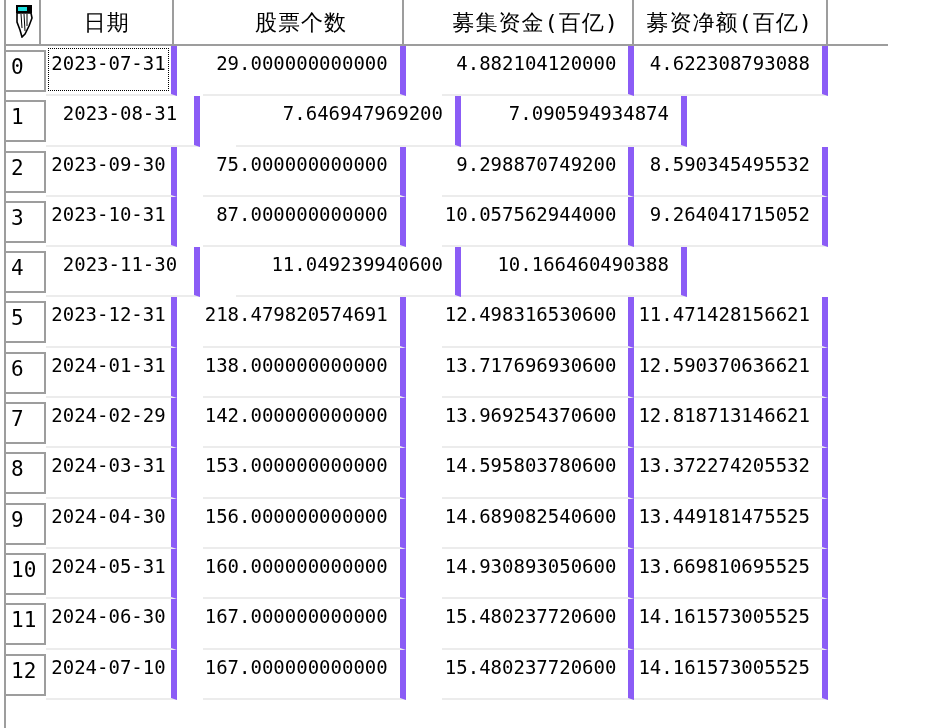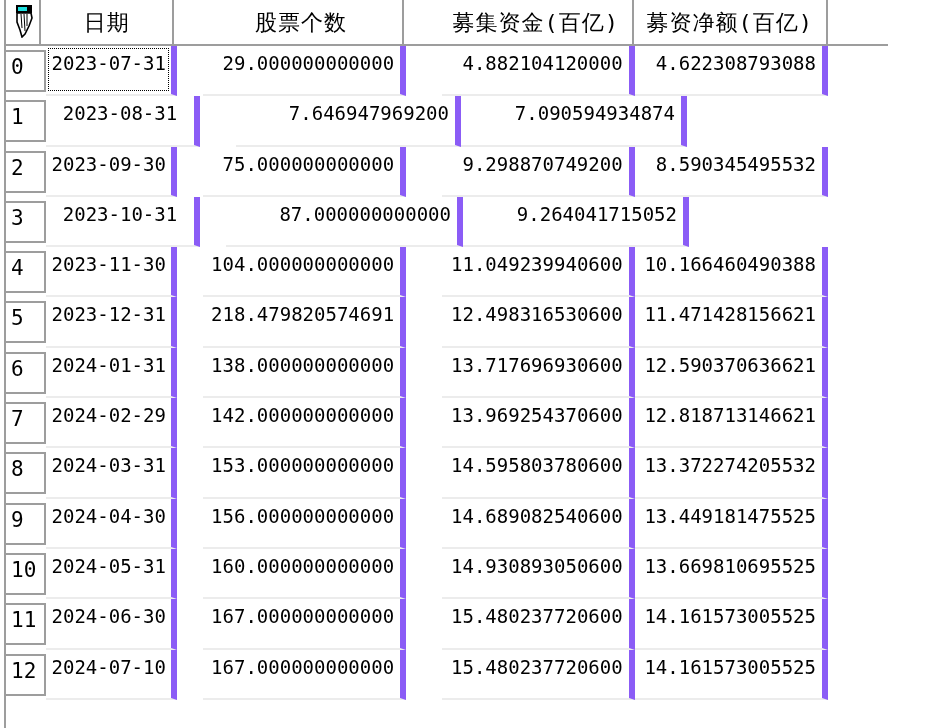--- a/index.html
+++ b/index.html
@@ -29,21 +29,21 @@
     box-sizing:border-box;width:42px;height:42px;margin-top:4px;
     border:2px solid #9d9d9d;border-left:none;
     font-size:21px;padding:3px 0 0 7px;
   }
   .cell{
     position:relative;box-sizing:border-box;
     border-right:6px solid #8b5cf6;border-bottom:2px solid #ececec;
     font-size:19px;padding-top:6px;white-space:nowrap;overflow:hidden;
   }
   .cell.date{text-align:center;}
-  .cell.num{text-align:right;padding-right:6px;}
+  .cell.num{text-align:right;padding-right:12px;}
   .cell.selected::after{
     content:"";position:absolute;left:2px;right:2px;top:2px;bottom:3px;
     border:1px dotted #000;pointer-events:none;
   }
   .icon-hand{display:block;}
 </style>
 </head>
 <body>
 
 <div class="screen">
@@ -96,29 +96,29 @@
     <div class="cell num w-raised">9.298870749200</div>
     <div class="cell num w-net">8.590345495532</div>
   </div>
 
   <div class="row">
     <div class="idxwrap">
       <div class="idxbox">3</div>
     </div>
     <div class="cell date w-date">2023-10-31</div>
     <div class="cell num w-count">87.000000000000</div>
+    <div class="cell num w-raised">10.057562944000</div>
     <div class="cell num w-net">9.264041715052</div>
   </div>
 
   <div class="row">
     <div class="idxwrap">
       <div class="idxbox">4</div>
     </div>
     <div class="cell date w-date">2023-11-30</div>
-    <div class="cell num w-count">104.000000000000</div>
     <div class="cell num w-raised">11.049239940600</div>
     <div class="cell num w-net">10.166460490388</div>
   </div>
 
   <div class="row">
     <div class="idxwrap">
       <div class="idxbox">5</div>
     </div>
     <div class="cell date w-date">2023-12-31</div>
     <div class="cell num w-count">218.479820574691</div>

